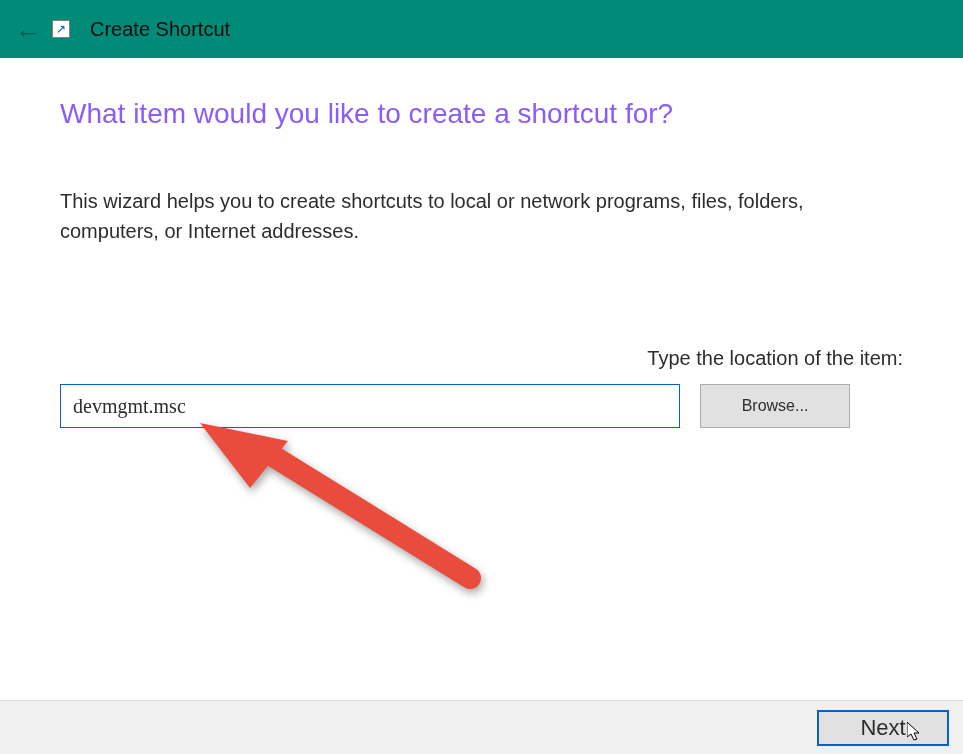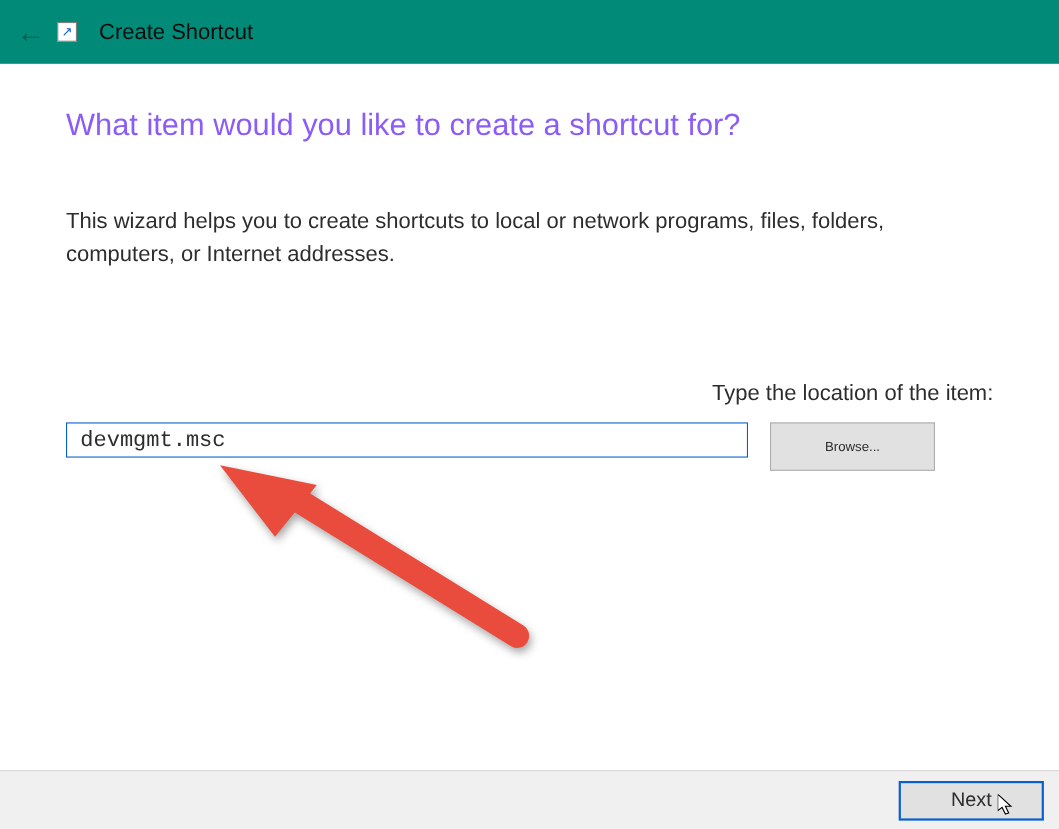--- a/index.html
+++ b/index.html
@@ -69,34 +69,34 @@
     text-align: right;
   }
   .field-row {
     display: flex;
     align-items: stretch;
     gap: 20px;
     margin-bottom: 70px;
   }
   .location-input {
     flex: 0 0 620px;
-    height: 32px;
+    height: 44px;
     border: 1px solid #0a5fcf;
     padding: 1px 12px;
     font-size: 20px;
     color: #2d2d2d;
     outline: none;
-    font-family: Liberation Mono, monospace;
+    font-family: Liberation Serif, serif;
   }
   .browse-btn {
     width: 150px;
     height: 44px;
     background: #e1e1e1;
     border: 1px solid #adadad;
-    font-size: 12px;
+    font-size: 16px;
     color: #2d2d2d;
     font-family: inherit;
     cursor: pointer;
   }
   .continue-text {
     color: #2d2d2d;
     font-size: 20px;
   }
 
   
@@ -119,21 +119,21 @@
     justify-content: flex-end;
     align-items: center;
     padding-right: 14px;
     gap: 12px;
   }
   .footer-btn {
     width: 132px;
     height: 36px;
     background: #e1e1e1;
     border: 1px solid #adadad;
-    font-size: 18px;
+    font-size: 22px;
     color: #2d2d2d;
     font-family: inherit;
     cursor: pointer;
     position: relative;
   }
   .footer-btn.primary {
     border: 2px solid #0a5fcf;
   }
   .cursor-glyph {
     position: absolute;

